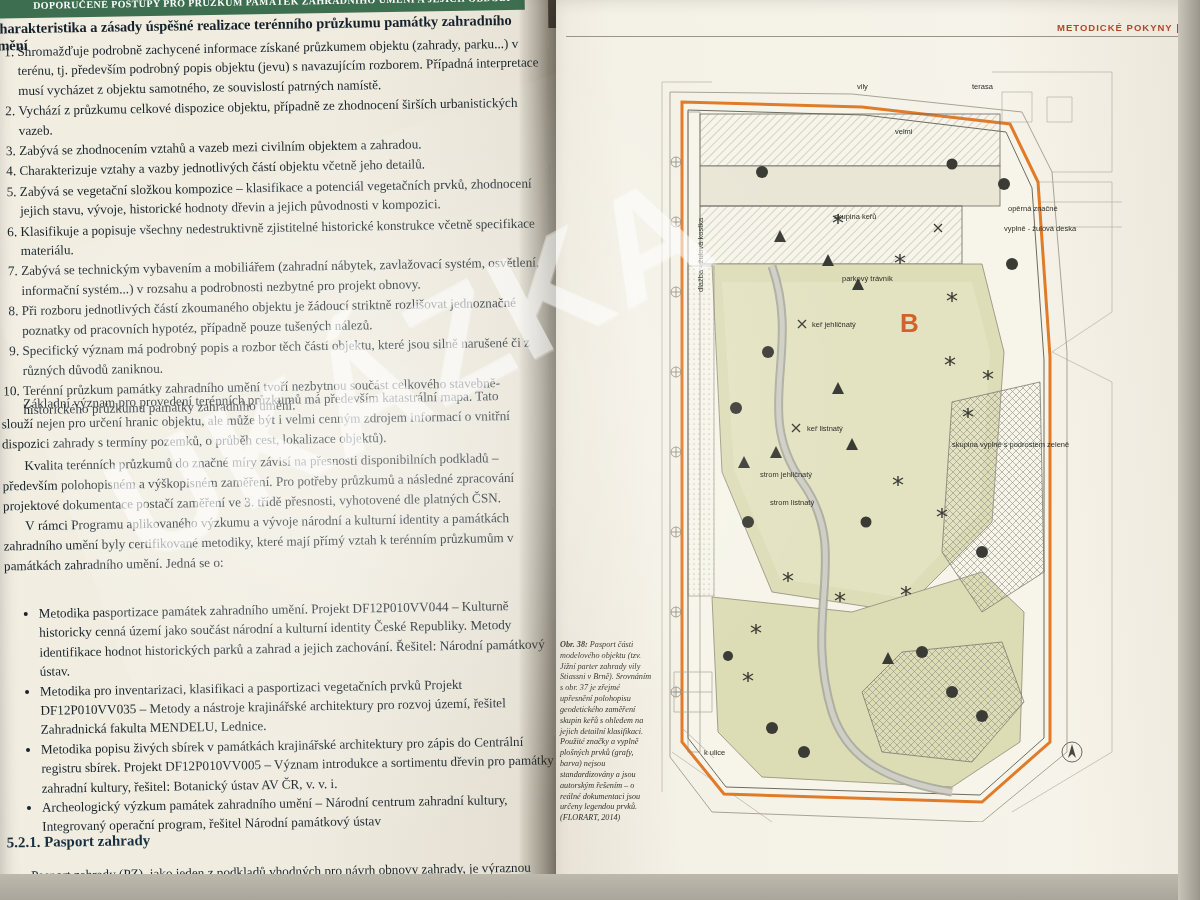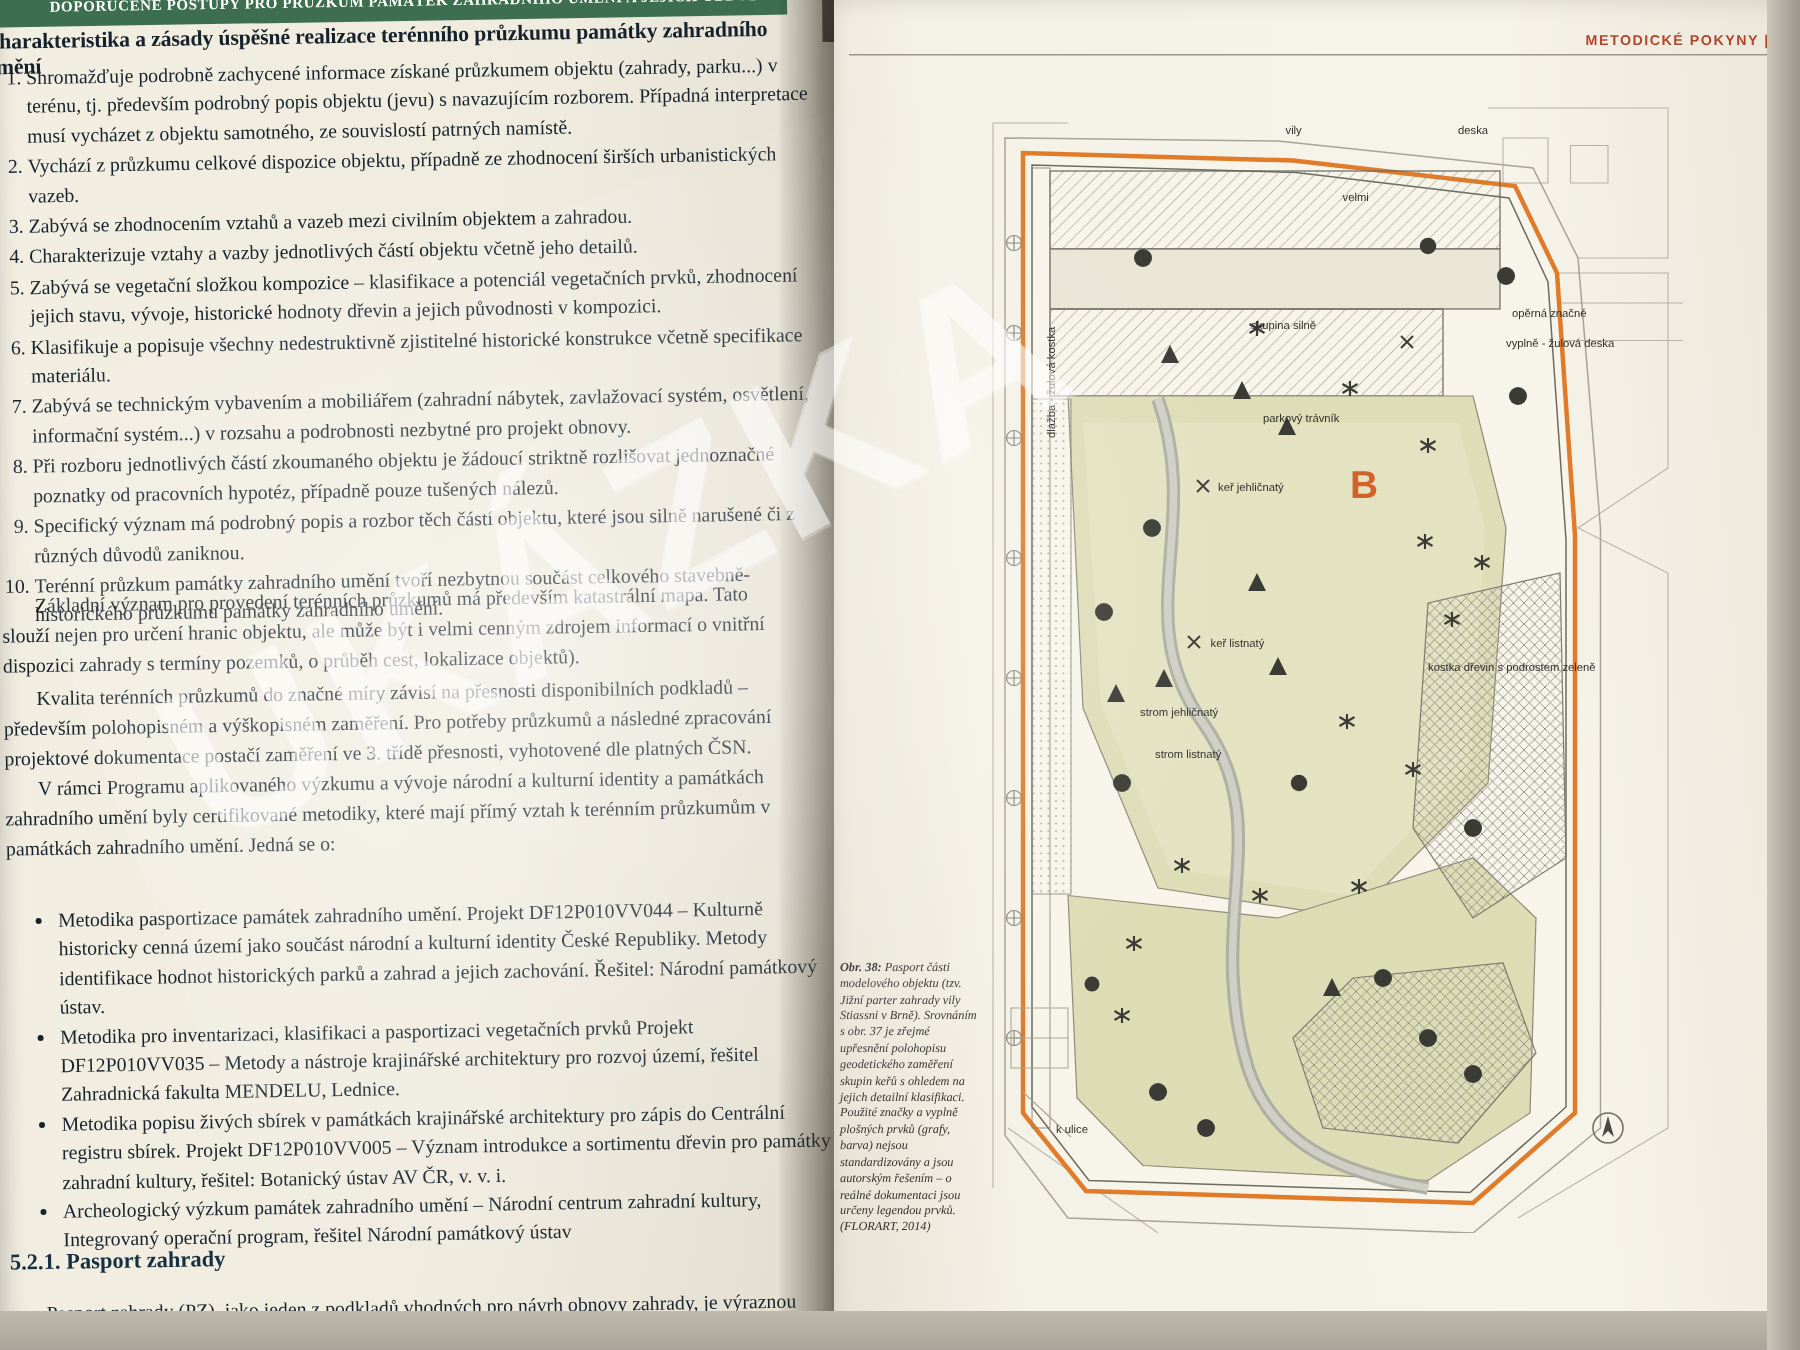--- a/index.html
+++ b/index.html
@@ -286,32 +286,32 @@
 
         <g stroke="#a7a396" stroke-width="0.7" fill="none">
           <path d="M22 620 L60 620 L60 660 L22 660 Z"></path>
           <path d="M22 640 L60 640"></path>
           <path d="M30 676 L62 706"></path>
         </g>
       </svg>
 
       <div id="plan-labels" style="position:absolute;left:0;top:0;width:470px;height:770px;">
           <div style="position: absolute; left: 205px; top: 30px; font-family: &quot;Liberation Sans&quot;, sans-serif; font-size: 7.5px; color: rgb(46, 46, 42); white-space: nowrap;">vily</div>
-          <div style="position: absolute; left: 320px; top: 30px; font-family: &quot;Liberation Sans&quot;, sans-serif; font-size: 7.5px; color: rgb(46, 46, 42); white-space: nowrap;">deska</div>
+          <div style="position: absolute; left: 320px; top: 30px; font-family: &quot;Liberation Sans&quot;, sans-serif; font-size: 7.5px; color: rgb(46, 46, 42); white-space: nowrap;">terasa</div>
           <div style="position: absolute; left: 243px; top: 75px; font-family: &quot;Liberation Sans&quot;, sans-serif; font-size: 7.5px; color: rgb(46, 46, 42); white-space: nowrap;">velmi</div>
-          <div style="position: absolute; left: 182px; top: 160px; font-family: &quot;Liberation Sans&quot;, sans-serif; font-size: 7.5px; color: rgb(46, 46, 42); white-space: nowrap;">skupina silně</div>
+          <div style="position: absolute; left: 182px; top: 160px; font-family: &quot;Liberation Sans&quot;, sans-serif; font-size: 7.5px; color: rgb(46, 46, 42); white-space: nowrap;">skupina keřů</div>
           <div style="position: absolute; left: 190px; top: 222px; font-family: &quot;Liberation Sans&quot;, sans-serif; font-size: 7.5px; color: rgb(46, 46, 42); white-space: nowrap;">parkový trávník</div>
           <div style="position: absolute; left: 160px; top: 268px; font-family: &quot;Liberation Sans&quot;, sans-serif; font-size: 7.5px; color: rgb(46, 46, 42); white-space: nowrap;">keř jehličnatý</div>
           <div style="position: absolute; left: 155px; top: 372px; font-family: &quot;Liberation Sans&quot;, sans-serif; font-size: 7.5px; color: rgb(46, 46, 42); white-space: nowrap;">keř listnatý</div>
           <div style="position: absolute; left: 108px; top: 418px; font-family: &quot;Liberation Sans&quot;, sans-serif; font-size: 7.5px; color: rgb(46, 46, 42); white-space: nowrap;">strom jehličnatý</div>
           <div style="position: absolute; left: 118px; top: 446px; font-family: &quot;Liberation Sans&quot;, sans-serif; font-size: 7.5px; color: rgb(46, 46, 42); white-space: nowrap;">strom listnatý</div>
           <div style="position: absolute; left: 44px; top: 240px; font-family: &quot;Liberation Sans&quot;, sans-serif; font-size: 7.5px; color: rgb(46, 46, 42); white-space: nowrap; transform: rotate(-90deg); transform-origin: left top;">dlažba - žulová kostka</div>
           <div style="position: absolute; left: 356px; top: 152px; font-family: &quot;Liberation Sans&quot;, sans-serif; font-size: 7.5px; color: rgb(46, 46, 42); white-space: nowrap;">opěrná značné</div>
           <div style="position: absolute; left: 352px; top: 172px; font-family: &quot;Liberation Sans&quot;, sans-serif; font-size: 7.5px; color: rgb(46, 46, 42); white-space: nowrap;">vyplně - žulová deska</div>
-          <div style="position: absolute; left: 300px; top: 388px; font-family: &quot;Liberation Sans&quot;, sans-serif; font-size: 7.5px; color: rgb(46, 46, 42); white-space: nowrap;">kostka dřevin s podrostem zeleně</div>
+          <div style="position: absolute; left: 300px; top: 388px; font-family: &quot;Liberation Sans&quot;, sans-serif; font-size: 7.5px; color: rgb(46, 46, 42); white-space: nowrap;">skupina vyplně s podrostem zeleně</div>
           <div style="position: absolute; left: 52px; top: 696px; font-family: &quot;Liberation Sans&quot;, sans-serif; font-size: 7.5px; color: rgb(46, 46, 42); white-space: nowrap;">k ulice</div>
         </div>
     </div>
   </div>
 
   <div class="glare"></div>
   <div class="watermark">UKÁZKA</div>
   <div class="table-bottom"></div>
   <div class="table-right"></div>
 </div>

